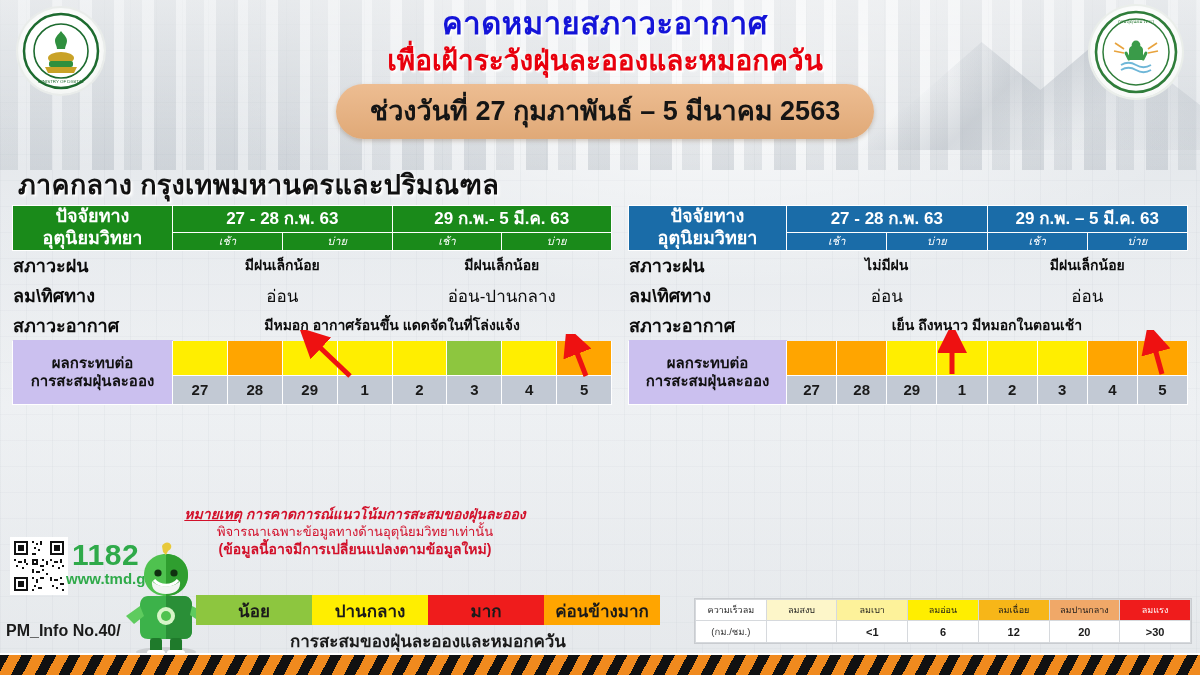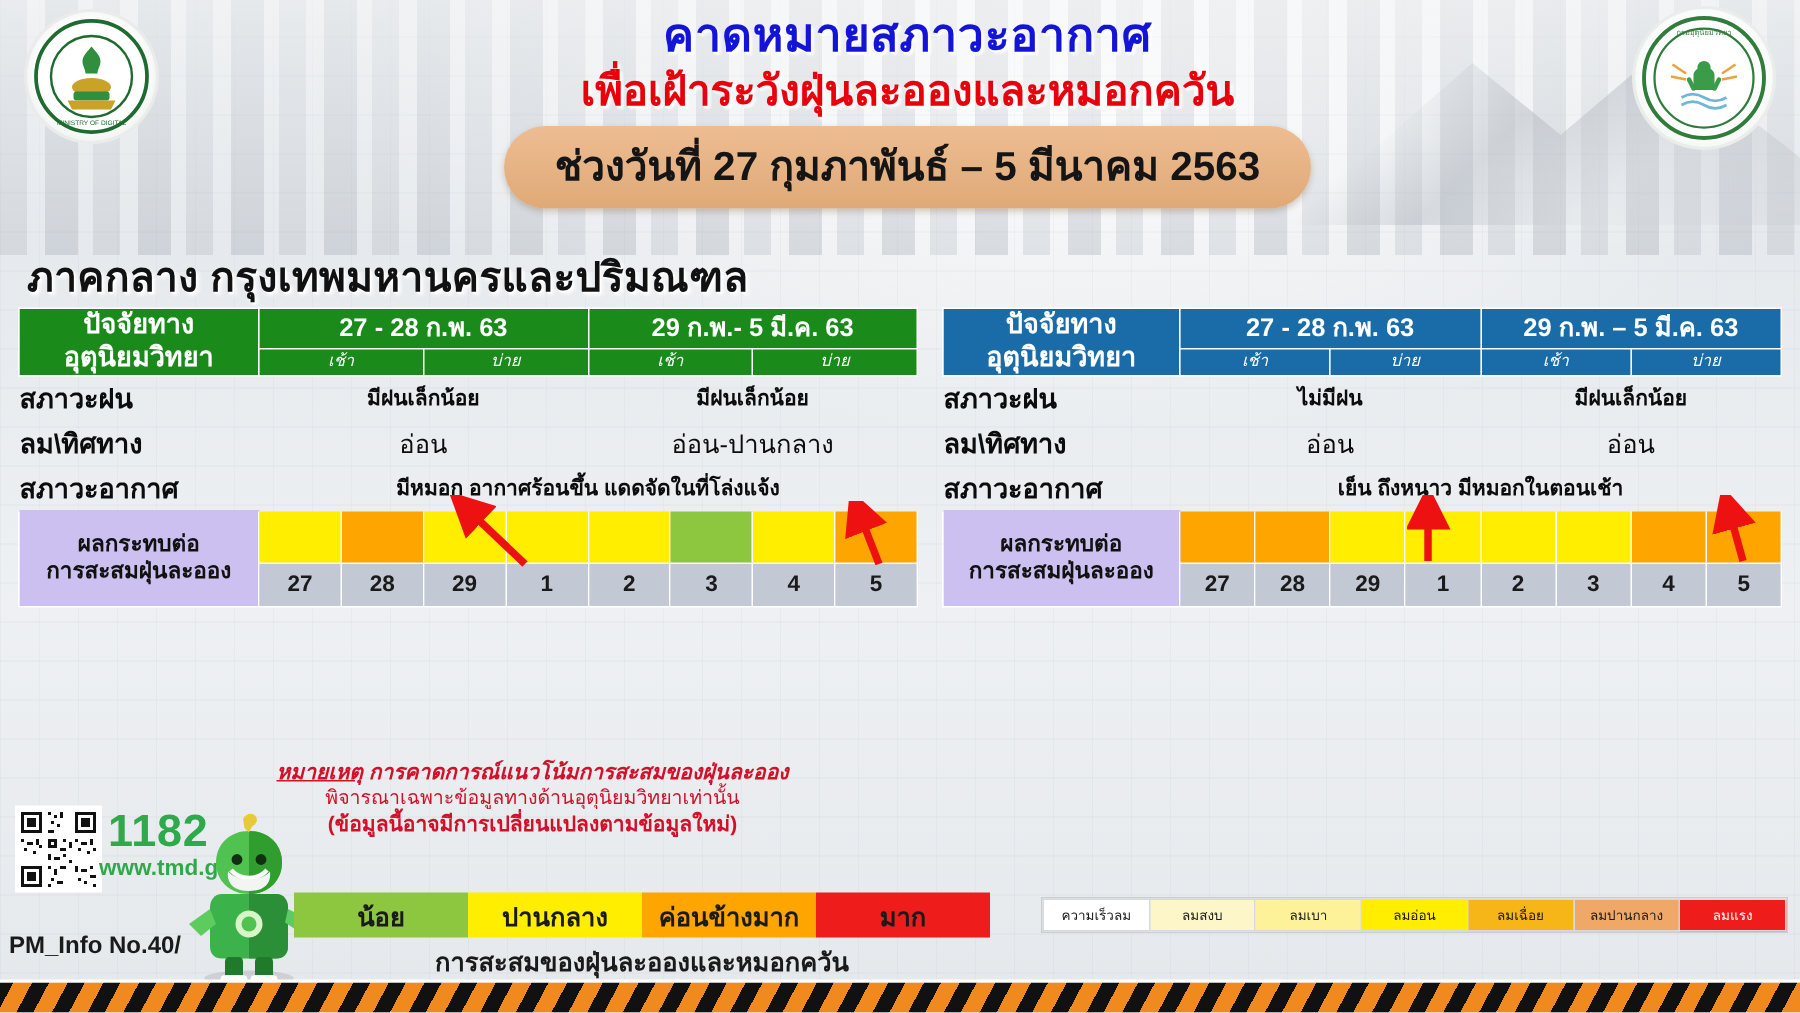--- a/index.html
+++ b/index.html
@@ -485,35 +485,44 @@
     <path d="M80 66l16 8-6 9-12-8z" fill="#5ecb5e"></path>
     <rect x="38" y="98" width="12" height="16" rx="3" fill="#1f7a2b"></rect>
     <rect x="58" y="98" width="12" height="16" rx="3" fill="#1f7a2b"></rect>
     <rect x="35" y="110" width="18" height="6" rx="3" fill="#ffffff"></rect>
     <rect x="55" y="110" width="18" height="6" rx="3" fill="#ffffff"></rect>
   </svg>
 
   <div class="legend" id="legend-bar">
       <div style="background: rgb(141, 198, 63);">น้อย</div>
       <div style="background: rgb(255, 238, 0);">ปานกลาง</div>
+      <div style="background: rgb(239, 28, 28);">มาก</div>
       <div style="background: rgb(255, 165, 0);">ค่อนข้างมาก</div>
-      <div style="background: rgb(239, 28, 28);">มาก</div>
     </div>
   <div class="legend-caption">การสะสมของฝุ่นละอองและหมอกควัน</div>
 
   <div class="windlegend">
     <table>
       <tbody>
           <tr id="wind-row-labels">
         <td class="hl">ความเร็วลม</td>
       <td class="hl" style="background: rgb(253, 246, 201);">ลมสงบ</td>
             <td class="hl" style="background: rgb(253, 242, 154);">ลมเบา</td>
             <td class="hl" style="background: rgb(255, 238, 0);">ลมอ่อน</td>
             <td class="hl" style="background: rgb(247, 182, 24);">ลมเฉื่อย</td>
             <td class="hl" style="background: rgb(240, 168, 104);">ลมปานกลาง</td>
             <td class="hl" style="background: rgb(239, 28, 28); color: rgb(255, 255, 255);">ลมแรง</td>
           </tr>
+      <tr id="wind-row-values">
+        <td class="unit">(กม./ชม.)</td>
+      <td class="num"></td>
+            <td class="num">&lt;1</td>
+            <td class="num">6</td>
+            <td class="num">12</td>
+            <td class="num">20</td>
+            <td class="num">&gt;30</td>
+          </tr>
     </tbody>
       </table>
   </div>
 
   <div class="hazard"></div>
 </div>
 
 </body></html>

